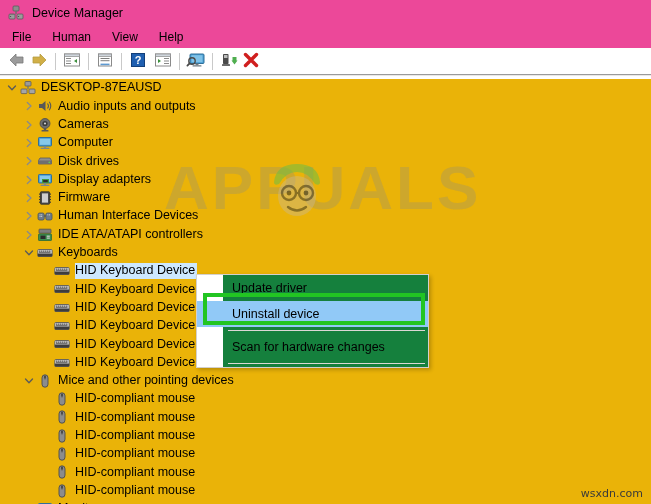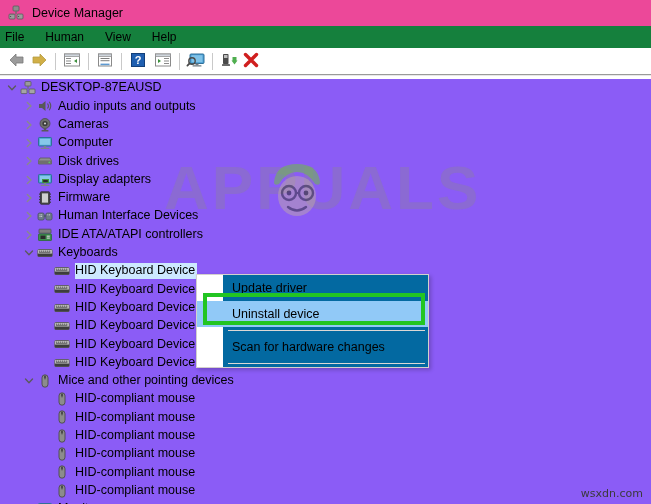--- a/index.html
+++ b/index.html
@@ -12,63 +12,63 @@
   }
   
   .titlebar{
     height:26px;background:#ec4899;display:flex;align-items:center;
     padding-left:8px;box-sizing:border-box;
   }
   .titlebar .tb-icon{width:16px;height:16px;margin-right:8px;flex:none;}
   .titlebar .tb-text{font-size:12.5px;color:#000;}
   
   .menubar{
-    height:22px;background:#15803d;display:flex;align-items:center;
-    padding-left:2px;box-sizing:border-box;
+    height:22px;background:#ec4899;display:flex;align-items:center;
+    padding-left:9px;box-sizing:border-box;
   }
   .menubar .mi{
     font-size:12px;color:#000;padding:2px 9px 2px 3px;margin-right:9px;
     white-space:nowrap;cursor:default;
   }
   
   .toolbar{
     height:26px;background:#ffffff;display:flex;align-items:center;
     padding-left:6px;box-sizing:border-box;
   }
   .tbbtn{
     width:22px;height:22px;display:flex;align-items:center;justify-content:center;
     flex:none;cursor:default;
   }
   .tbsep{width:1px;height:17px;background:#c9c9c9;margin:0 5px;flex:none;}
   .tbgap{width:3px;flex:none;}
   .toolbar-divider{height:1px;background:#9a9a9a;}
   .toolbar-divider2{height:1px;background:#e8e8e8;}
   
   .content{
-    position:absolute;left:0;top:79px;right:0;bottom:0;background:#8b5cf6;
+    position:absolute;left:0;top:79px;right:0;bottom:0;background:#eab308;
     overflow:hidden;
   }
   .row{
     height:18.3px;display:flex;align-items:center;white-space:nowrap;
     cursor:default;position:relative;
   }
   .row .twisty{
     width:16px;height:16px;flex:none;display:flex;align-items:center;justify-content:center;
   }
   .row .ic{width:16px;height:16px;flex:none;margin-right:5px;display:flex;align-items:center;justify-content:center;}
   .row .lbl{font-size:12.5px;color:#000;line-height:1;padding:1px 2px 2px 0;}
   .row.sel .lbl{background:#cde8ff;}
   .ind0{padding-left:4px;}
   .ind1{padding-left:21px;}
   .ind2{padding-left:54px;}
   .ind2 .ic{margin-right:5px;}
   
   .ctxmenu{
     position:absolute;left:196px;top:274px;width:233px;
-    background:#0369a1;border:1px solid #d3d0cd;
+    background:#15803d;border:1px solid #d3d0cd;
     box-shadow:2px 2px 4px rgba(0,0,0,0.22);
     box-sizing:border-box;z-index:30;
   }
   .ctxmenu:before{
     content:"";position:absolute;left:0;top:0;bottom:0;width:26px;background:#ffffff;
   }
   .ctxitem{
     position:relative;height:26px;display:flex;align-items:center;
     padding-left:35px;font-size:12.5px;color:#000;box-sizing:border-box;
     cursor:default;z-index:2;

